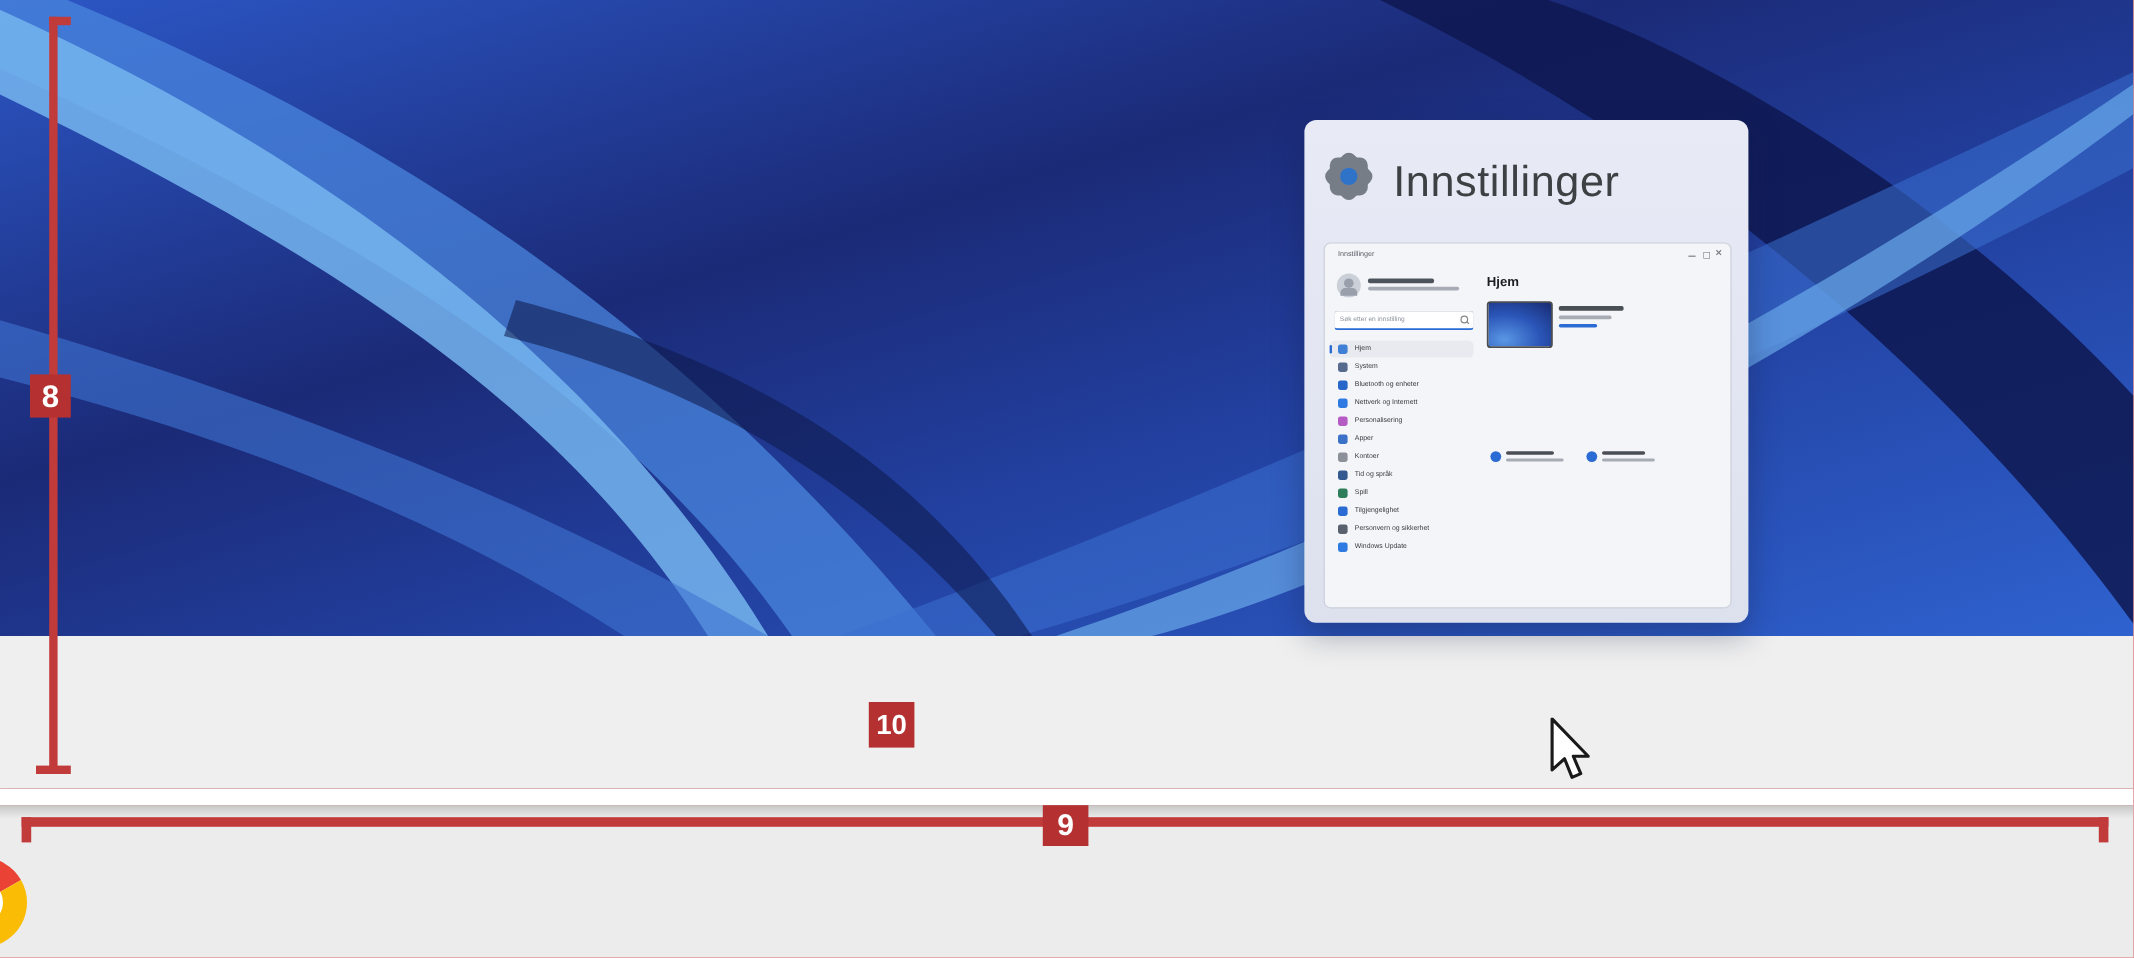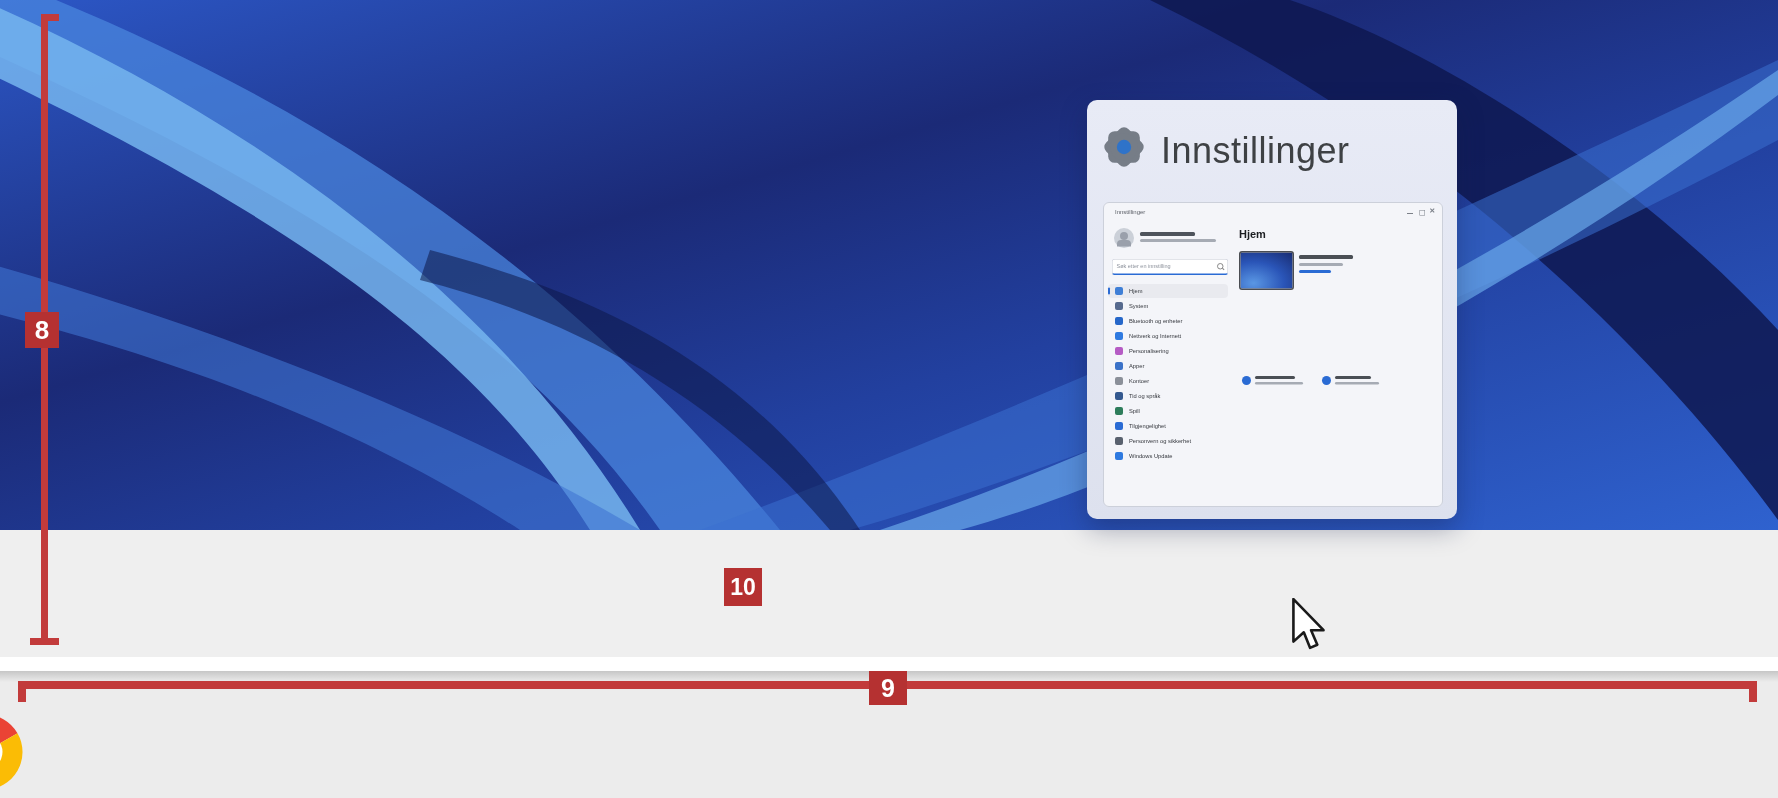--- a/index.html
+++ b/index.html
@@ -227,20 +227,20 @@
       <circle cx="32" cy="32" r="10.5" fill="#1a73e8"></circle>
     </svg>
 
   </div>
 
   <div class="abs red ann" style="left:41px;top:14px;width:7px;height:631px"></div>
   <div class="abs red ann" style="left:41px;top:14px;width:18px;height:7px"></div>
   <div class="abs red ann" style="left:30px;top:638px;width:29px;height:7px"></div>
   <div class="ann-label" style="left:25px;top:312px;width:34px;height:36px;font-size:26px">8</div>
 
-  <div class="ann-label" style="left:724px;top:568px;width:38px;height:38px;font-size:23px">10</div>
+  <div class="ann-label" style="left:724px;top:585px;width:38px;height:38px;font-size:23px">10</div>
 
   <div class="abs red ann" style="left:18px;top:681px;width:1739px;height:8px"></div>
   <div class="abs red ann" style="left:18px;top:681px;width:8px;height:21px"></div>
   <div class="abs red ann" style="left:1749px;top:681px;width:8px;height:21px"></div>
   <div class="ann-label" style="left:869px;top:671px;width:38px;height:34px;font-size:25px">9</div>
 
 </div>
 
 </body></html>

